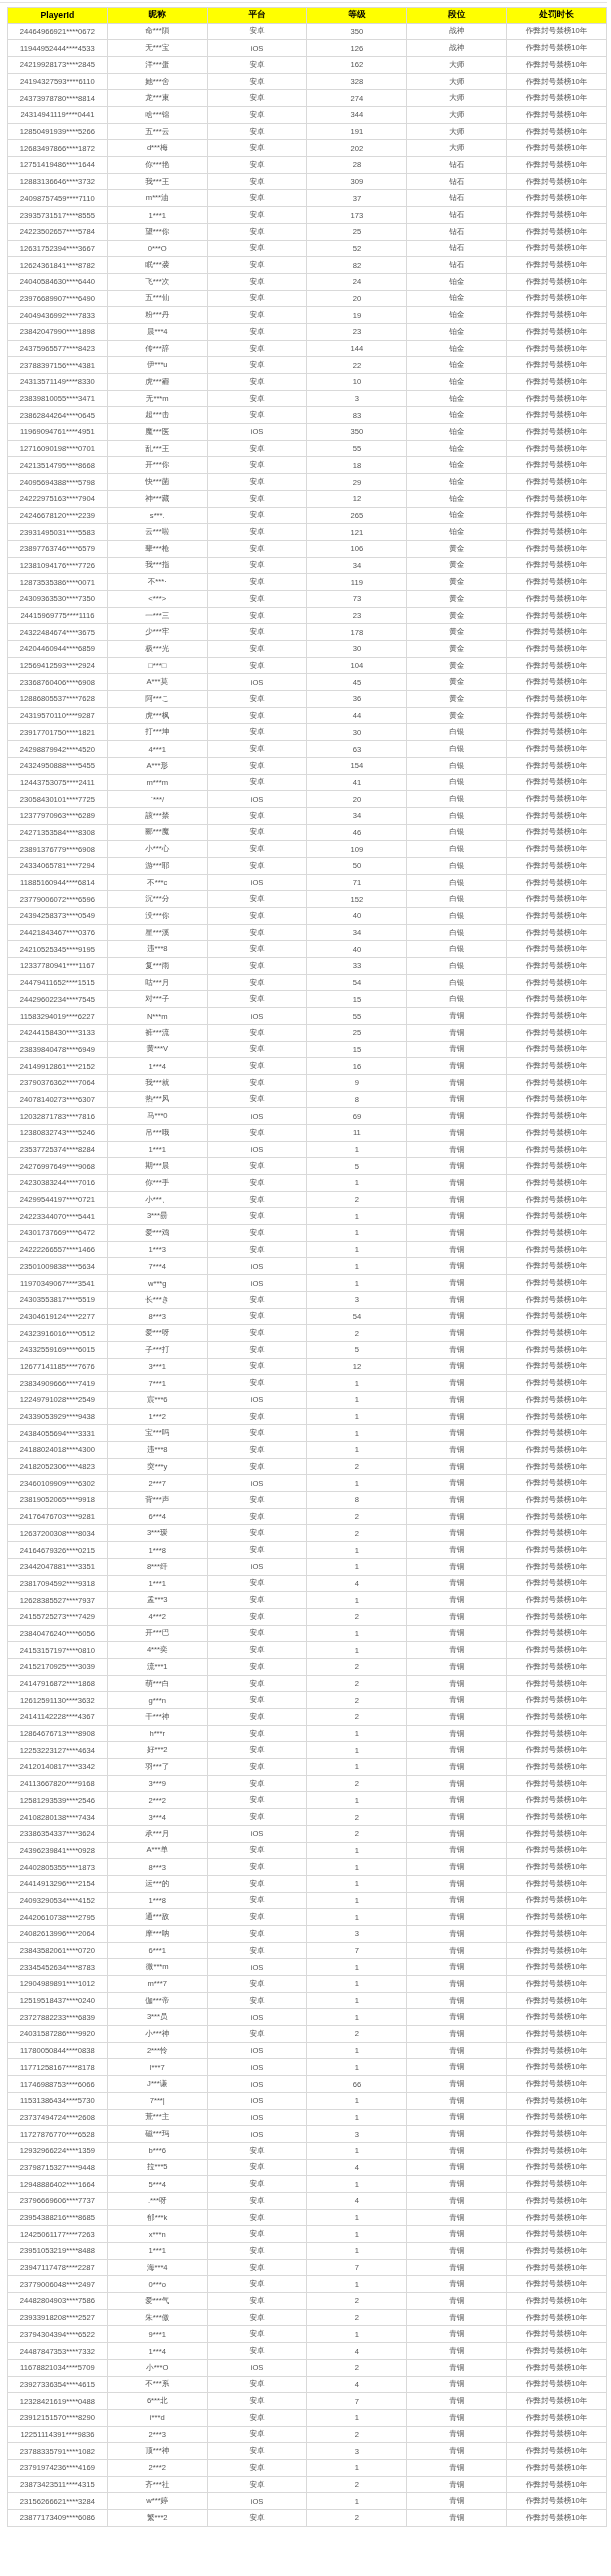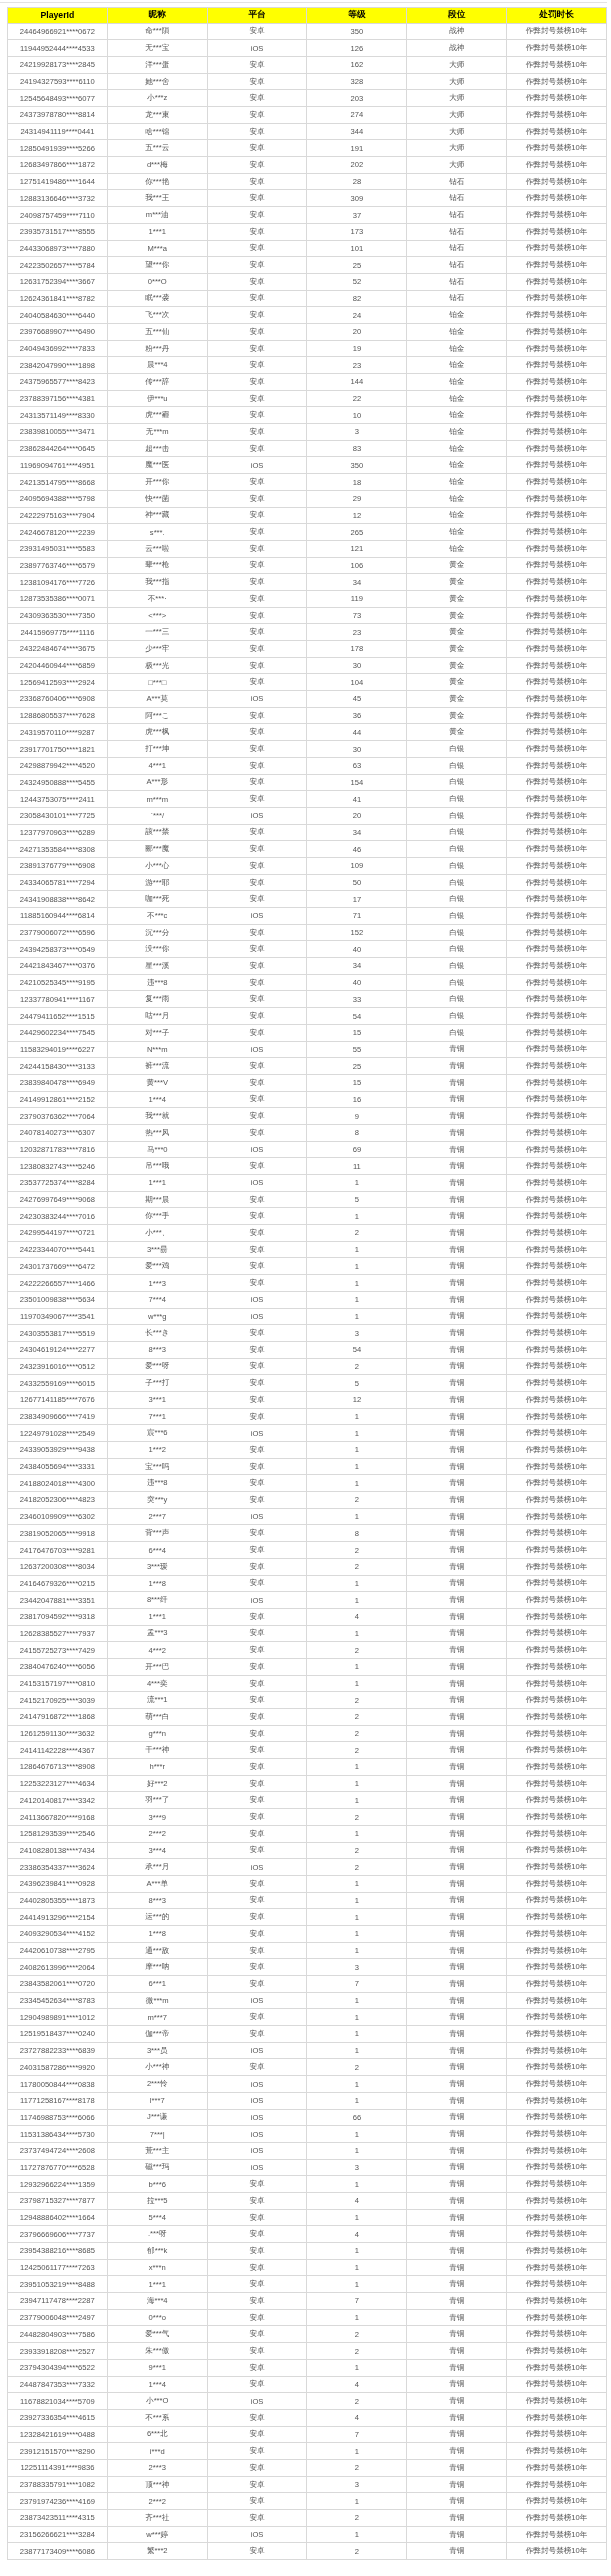--- a/index.html
+++ b/index.html
@@ -106,28 +106,20 @@
         </tr>
         <tr>
           <td>24194327593****6110</td>
           <td>她***舍</td>
           <td>安卓</td>
           <td>328</td>
           <td>大师</td>
           <td>作弊封号禁榜10年</td>
         </tr>
         <tr>
-          <td>12545648493****6077</td>
-          <td>小***z</td>
-          <td>安卓</td>
-          <td>203</td>
-          <td>大师</td>
-          <td>作弊封号禁榜10年</td>
-        </tr>
-        <tr>
           <td>24373978780****8814</td>
           <td>龙***束</td>
           <td>安卓</td>
           <td>274</td>
           <td>大师</td>
           <td>作弊封号禁榜10年</td>
         </tr>
         <tr>
           <td>24314941119****0441</td>
           <td>啥***锦</td>
@@ -178,28 +170,20 @@
         </tr>
         <tr>
           <td>23935731517****8555</td>
           <td>1***1</td>
           <td>安卓</td>
           <td>173</td>
           <td>钻石</td>
           <td>作弊封号禁榜10年</td>
         </tr>
         <tr>
-          <td>24433068973****7880</td>
-          <td>M***a</td>
-          <td>安卓</td>
-          <td>101</td>
-          <td>钻石</td>
-          <td>作弊封号禁榜10年</td>
-        </tr>
-        <tr>
           <td>24223502657****5784</td>
           <td>望***你</td>
           <td>安卓</td>
           <td>25</td>
           <td>钻石</td>
           <td>作弊封号禁榜10年</td>
         </tr>
         <tr>
           <td>12631752394****3667</td>
           <td>0***O</td>
@@ -290,20 +274,28 @@
         </tr>
         <tr>
           <td>11969094761****4951</td>
           <td>魔***医</td>
           <td>iOS</td>
           <td>350</td>
           <td>铂金</td>
           <td>作弊封号禁榜10年</td>
         </tr>
         <tr>
+          <td>12716090198****0701</td>
+          <td>乱***王</td>
+          <td>安卓</td>
+          <td>55</td>
+          <td>铂金</td>
+          <td>作弊封号禁榜10年</td>
+        </tr>
+        <tr>
           <td>24213514795****8668</td>
           <td>开***你</td>
           <td>安卓</td>
           <td>18</td>
           <td>铂金</td>
           <td>作弊封号禁榜10年</td>
         </tr>
         <tr>
           <td>24095694388****5798</td>
           <td>快***菌</td>
@@ -490,28 +482,20 @@
         </tr>
         <tr>
           <td>24334065781****7294</td>
           <td>游***耶</td>
           <td>安卓</td>
           <td>50</td>
           <td>白银</td>
           <td>作弊封号禁榜10年</td>
         </tr>
         <tr>
-          <td>24341908838****8642</td>
-          <td>咖***死</td>
-          <td>安卓</td>
-          <td>17</td>
-          <td>白银</td>
-          <td>作弊封号禁榜10年</td>
-        </tr>
-        <tr>
           <td>11885160944****6814</td>
           <td>不***c</td>
           <td>iOS</td>
           <td>71</td>
           <td>白银</td>
           <td>作弊封号禁榜10年</td>
         </tr>
         <tr>
           <td>23779006072****6596</td>
           <td>沉***分</td>
@@ -1114,21 +1098,21 @@
         </tr>
         <tr>
           <td>12932966224****1359</td>
           <td>b***6</td>
           <td>安卓</td>
           <td>1</td>
           <td>青铜</td>
           <td>作弊封号禁榜10年</td>
         </tr>
         <tr>
-          <td>23798715327****7877</td>
+          <td>23798715327****9448</td>
           <td>拉***5</td>
           <td>安卓</td>
           <td>4</td>
           <td>青铜</td>
           <td>作弊封号禁榜10年</td>
         </tr>
         <tr>
           <td>12948886402****1664</td>
           <td>5***4</td>
           <td>安卓</td>

